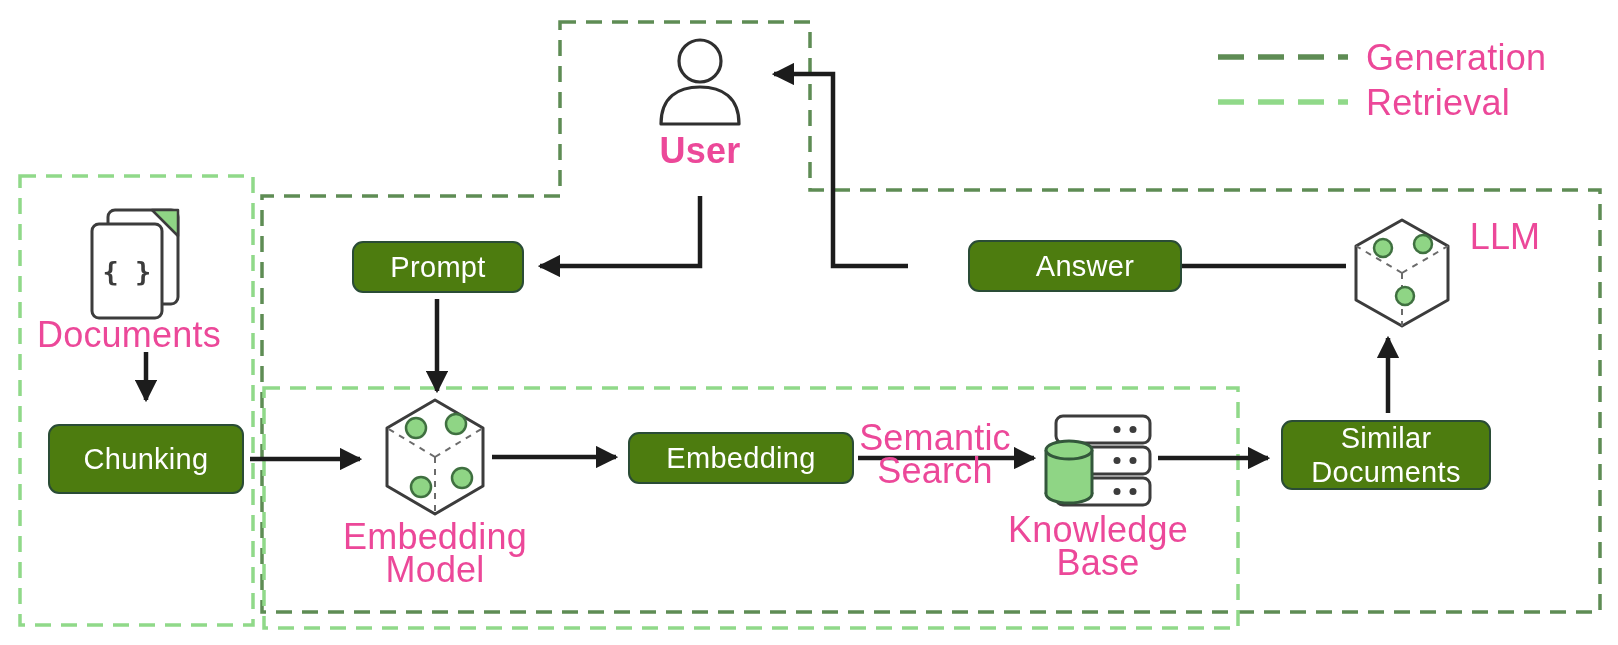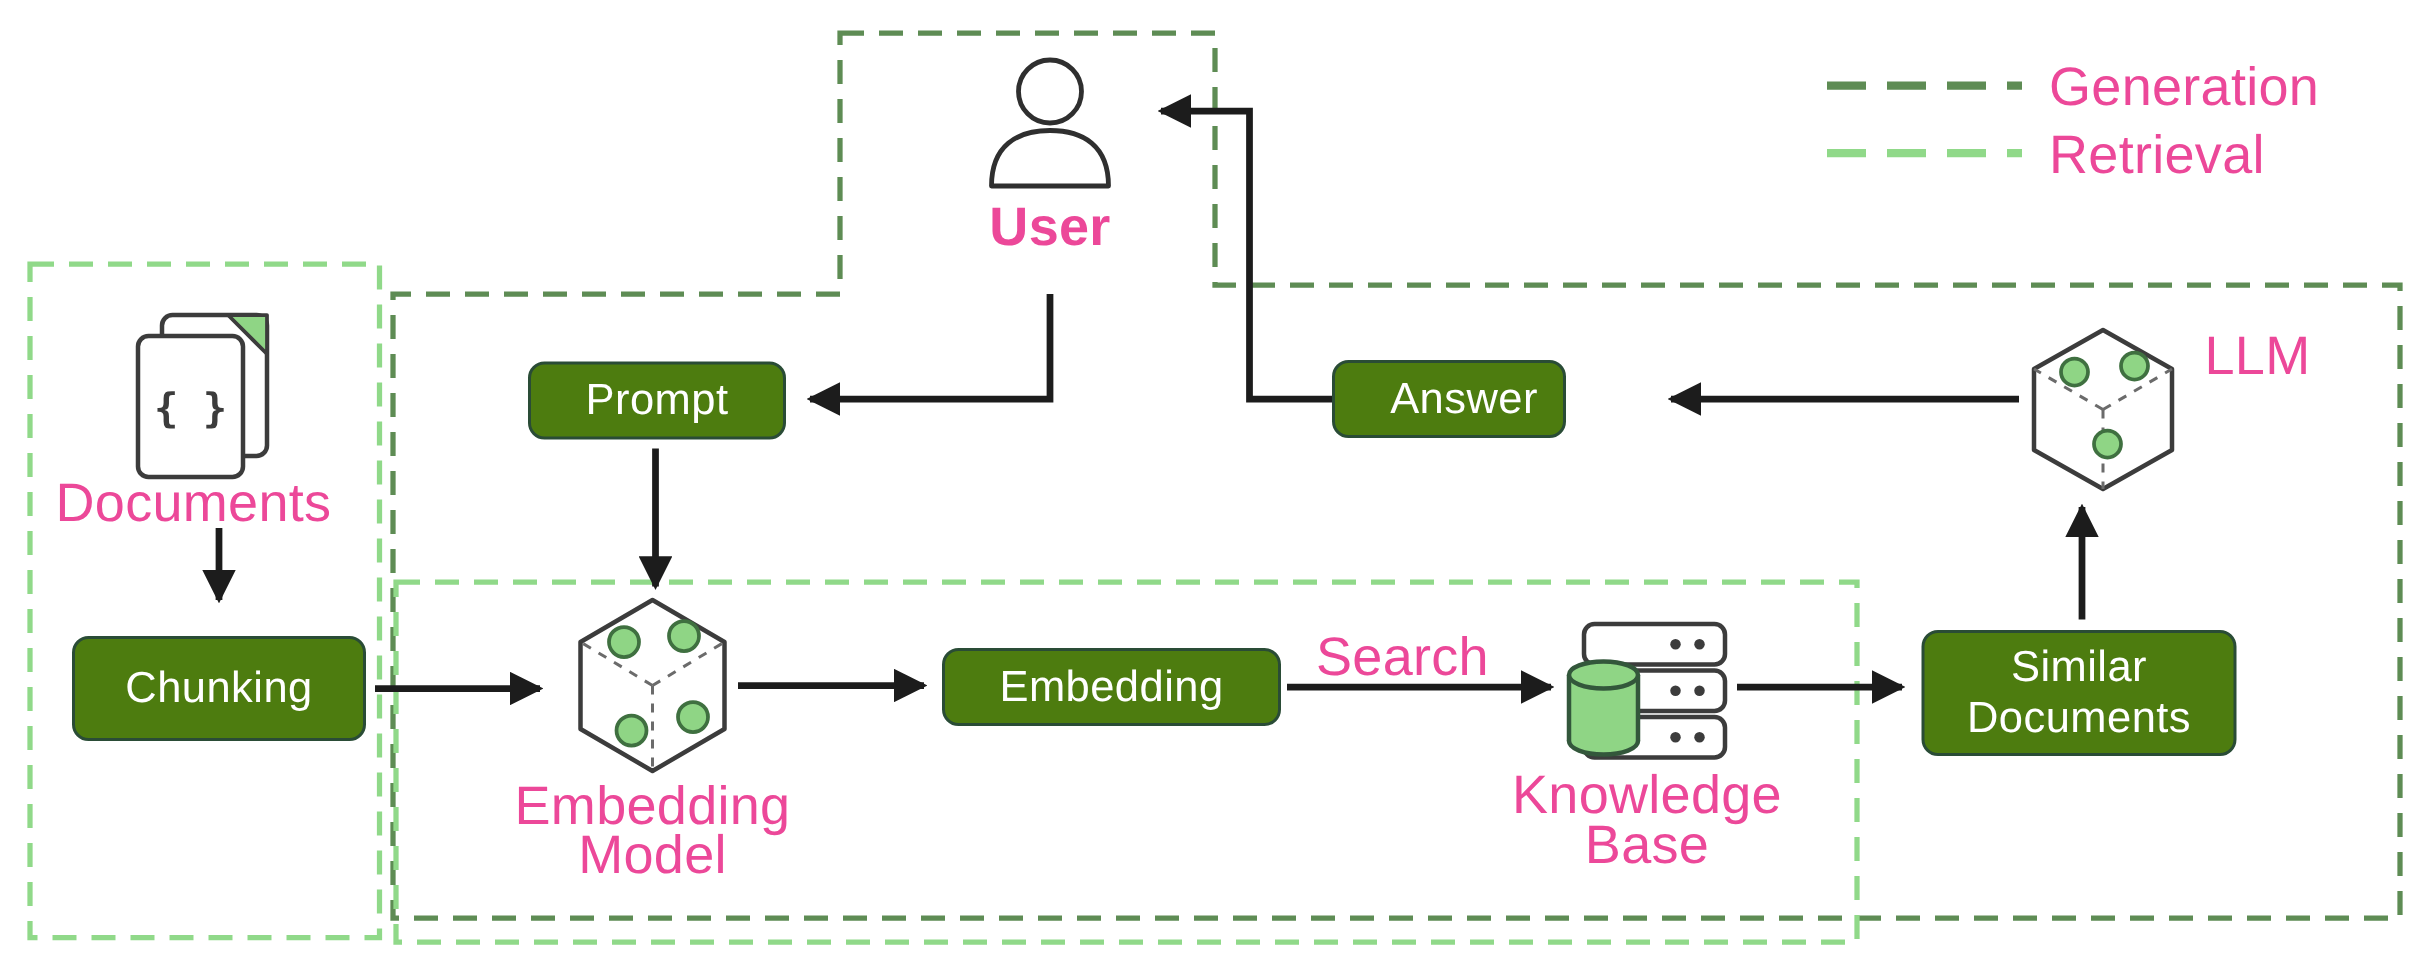--- a/index.html
+++ b/index.html
@@ -140,20 +140,21 @@
   <div class="lbl" style="left:650px; top:134px; width:100px;font-weight:bold;">User</div>
 
   <div class="lbl" style="left:37px; top:318px; width:180px;">Documents</div>
 
   <div class="lbl" style="left:335px; top:520px; width:200px;">
     <span>Embedding</span>
     <span>Model</span>
   </div>
 
   <div class="lbl" style="left:856px; top:421px; width:158px;">
+    <span>Semantic</span>
     <span>Search</span>
   </div>
 
   <div class="lbl" style="left:978px; top:513px; width:240px;">Knowledge Base</div>
 
   <div class="lbl" style="left:1460px; top:220px; width:90px;">LLM</div>
 
   <div class="lbl legend-text" style="left:1366px; top:41px; width:200px;">Generation</div>
 
   <div class="lbl legend-text" style="left:1366px; top:86px; width:200px;">Retrieval</div>
@@ -163,22 +164,22 @@
   </div>
 
   <div class="node" style="left:352px; top:241px; width:172px; height:52px;">
     <span>Prompt</span>
   </div>
 
   <div class="node" style="left:628px; top:432px; width:226px; height:52px;">
     <span>Embedding</span>
   </div>
 
-  <div class="node" style="left:888px; top:240px; width:156px; height:52px;padding-left:20px;">
+  <div class="node" style="left:968px; top:240px; width:214px; height:52px;padding-left:20px;">
     <span>Answer</span>
   </div>
 
-  <div class="node" style="left:1281px; top:420px; width:210px; height:84px;">
+  <div class="node" style="left:1281px; top:420px; width:210px; height:70px;">
     <span>Similar</span>
     <span>Documents</span>
   </div>
 
 </div>
 
 </body></html>

